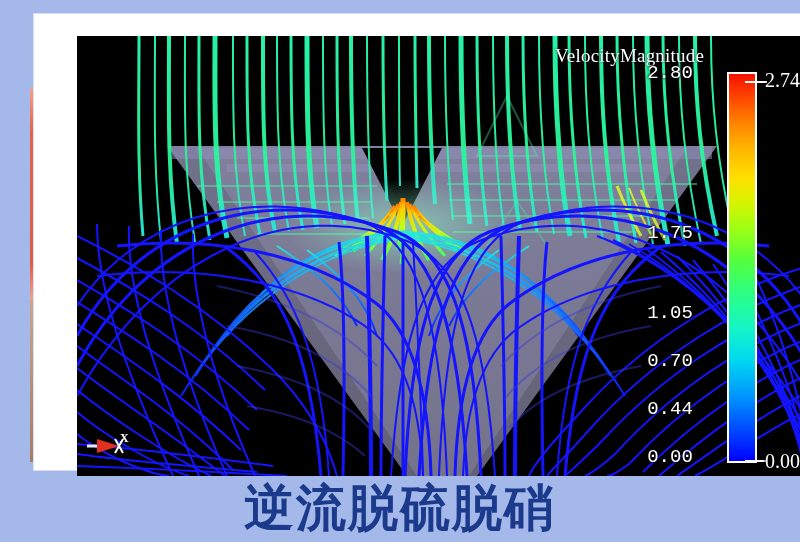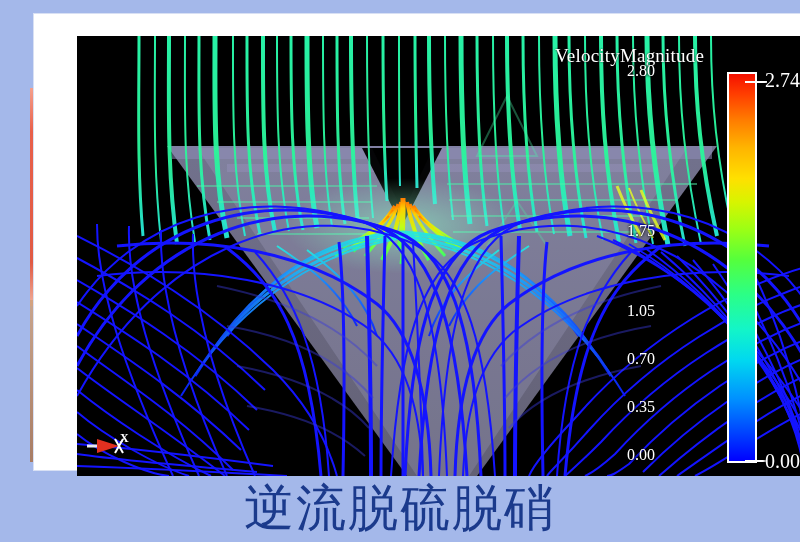--- a/index.html
+++ b/index.html
@@ -61,22 +61,22 @@
       #9dff14 60%,
       #d8f400 67%,
       #ffe000 73%,
       #ffb400 81%,
       #ff7d00 88%,
       #ff3c00 95%,
       #f51000 100%);
   }
   .cb-tick{
     position:absolute;color:#ffffff;
-    font-family:Liberation Serif, serif;font-size:16px;
-    text-align:left;width:86px;left:550px;
+    font-family:Liberation Mono, monospace;font-size:19px;
+    text-align:center;width:86px;left:550px;
     text-shadow:0 0 3px #000,0 0 3px #000;
   }
   .cb-end{
     position:absolute;color:#ffffff;
     font-family:Liberation Serif, serif;font-size:20px;
     text-shadow:0 0 3px #000,0 0 3px #000;white-space:nowrap;
   }
   .cb-endline{position:absolute;background:#ffffff;height:2px;}
 
   
@@ -87,21 +87,21 @@
   }
 
   
   #caption{
     position:absolute;left:0;top:474px;width:800px;height:68px;
     display:flex;align-items:center;justify-content:center;
   }
   #caption-text{
     color:#1b3a8c;
     font-family:"DejaVu Sans", sans-serif;
-    font-weight:normal;font-size:50px;letter-spacing:2px;
+    font-weight:bold;font-size:50px;letter-spacing:2px;
     line-height:1;
   }
 </style>
 </head>
 <body>
 
 <div id="root">
 
   <div id="left-red-strip"></div>
   <div id="left-tan-strip"></div>
@@ -324,21 +324,21 @@
       <div id="legend">
 
         <div id="legend-title">VelocityMagnitude</div>
 
         <div id="colorbar-bar"></div>
 
         <div class="cb-tick" style="top:26px">2.80</div>
         <div class="cb-tick" style="top:186px">1.75</div>
         <div class="cb-tick" style="top:266px">1.05</div>
         <div class="cb-tick" style="top:314px">0.70</div>
-        <div class="cb-tick" style="top:362px">0.35</div>
+        <div class="cb-tick" style="top:362px">0.44</div>
         <div class="cb-tick" style="top:410px">0.00</div>
 
         <div class="cb-endline" style="left:668px;top:45px;width:22px;"></div>
         <div class="cb-end" style="left:688px;top:33px">2.74</div>
 
         <div class="cb-endline" style="left:668px;top:424px;width:22px;"></div>
         <div class="cb-end" style="left:688px;top:414px">0.00</div>
 
         <div id="axis-widget">
           <svg width="60" height="40" viewBox="0 0 60 40">

